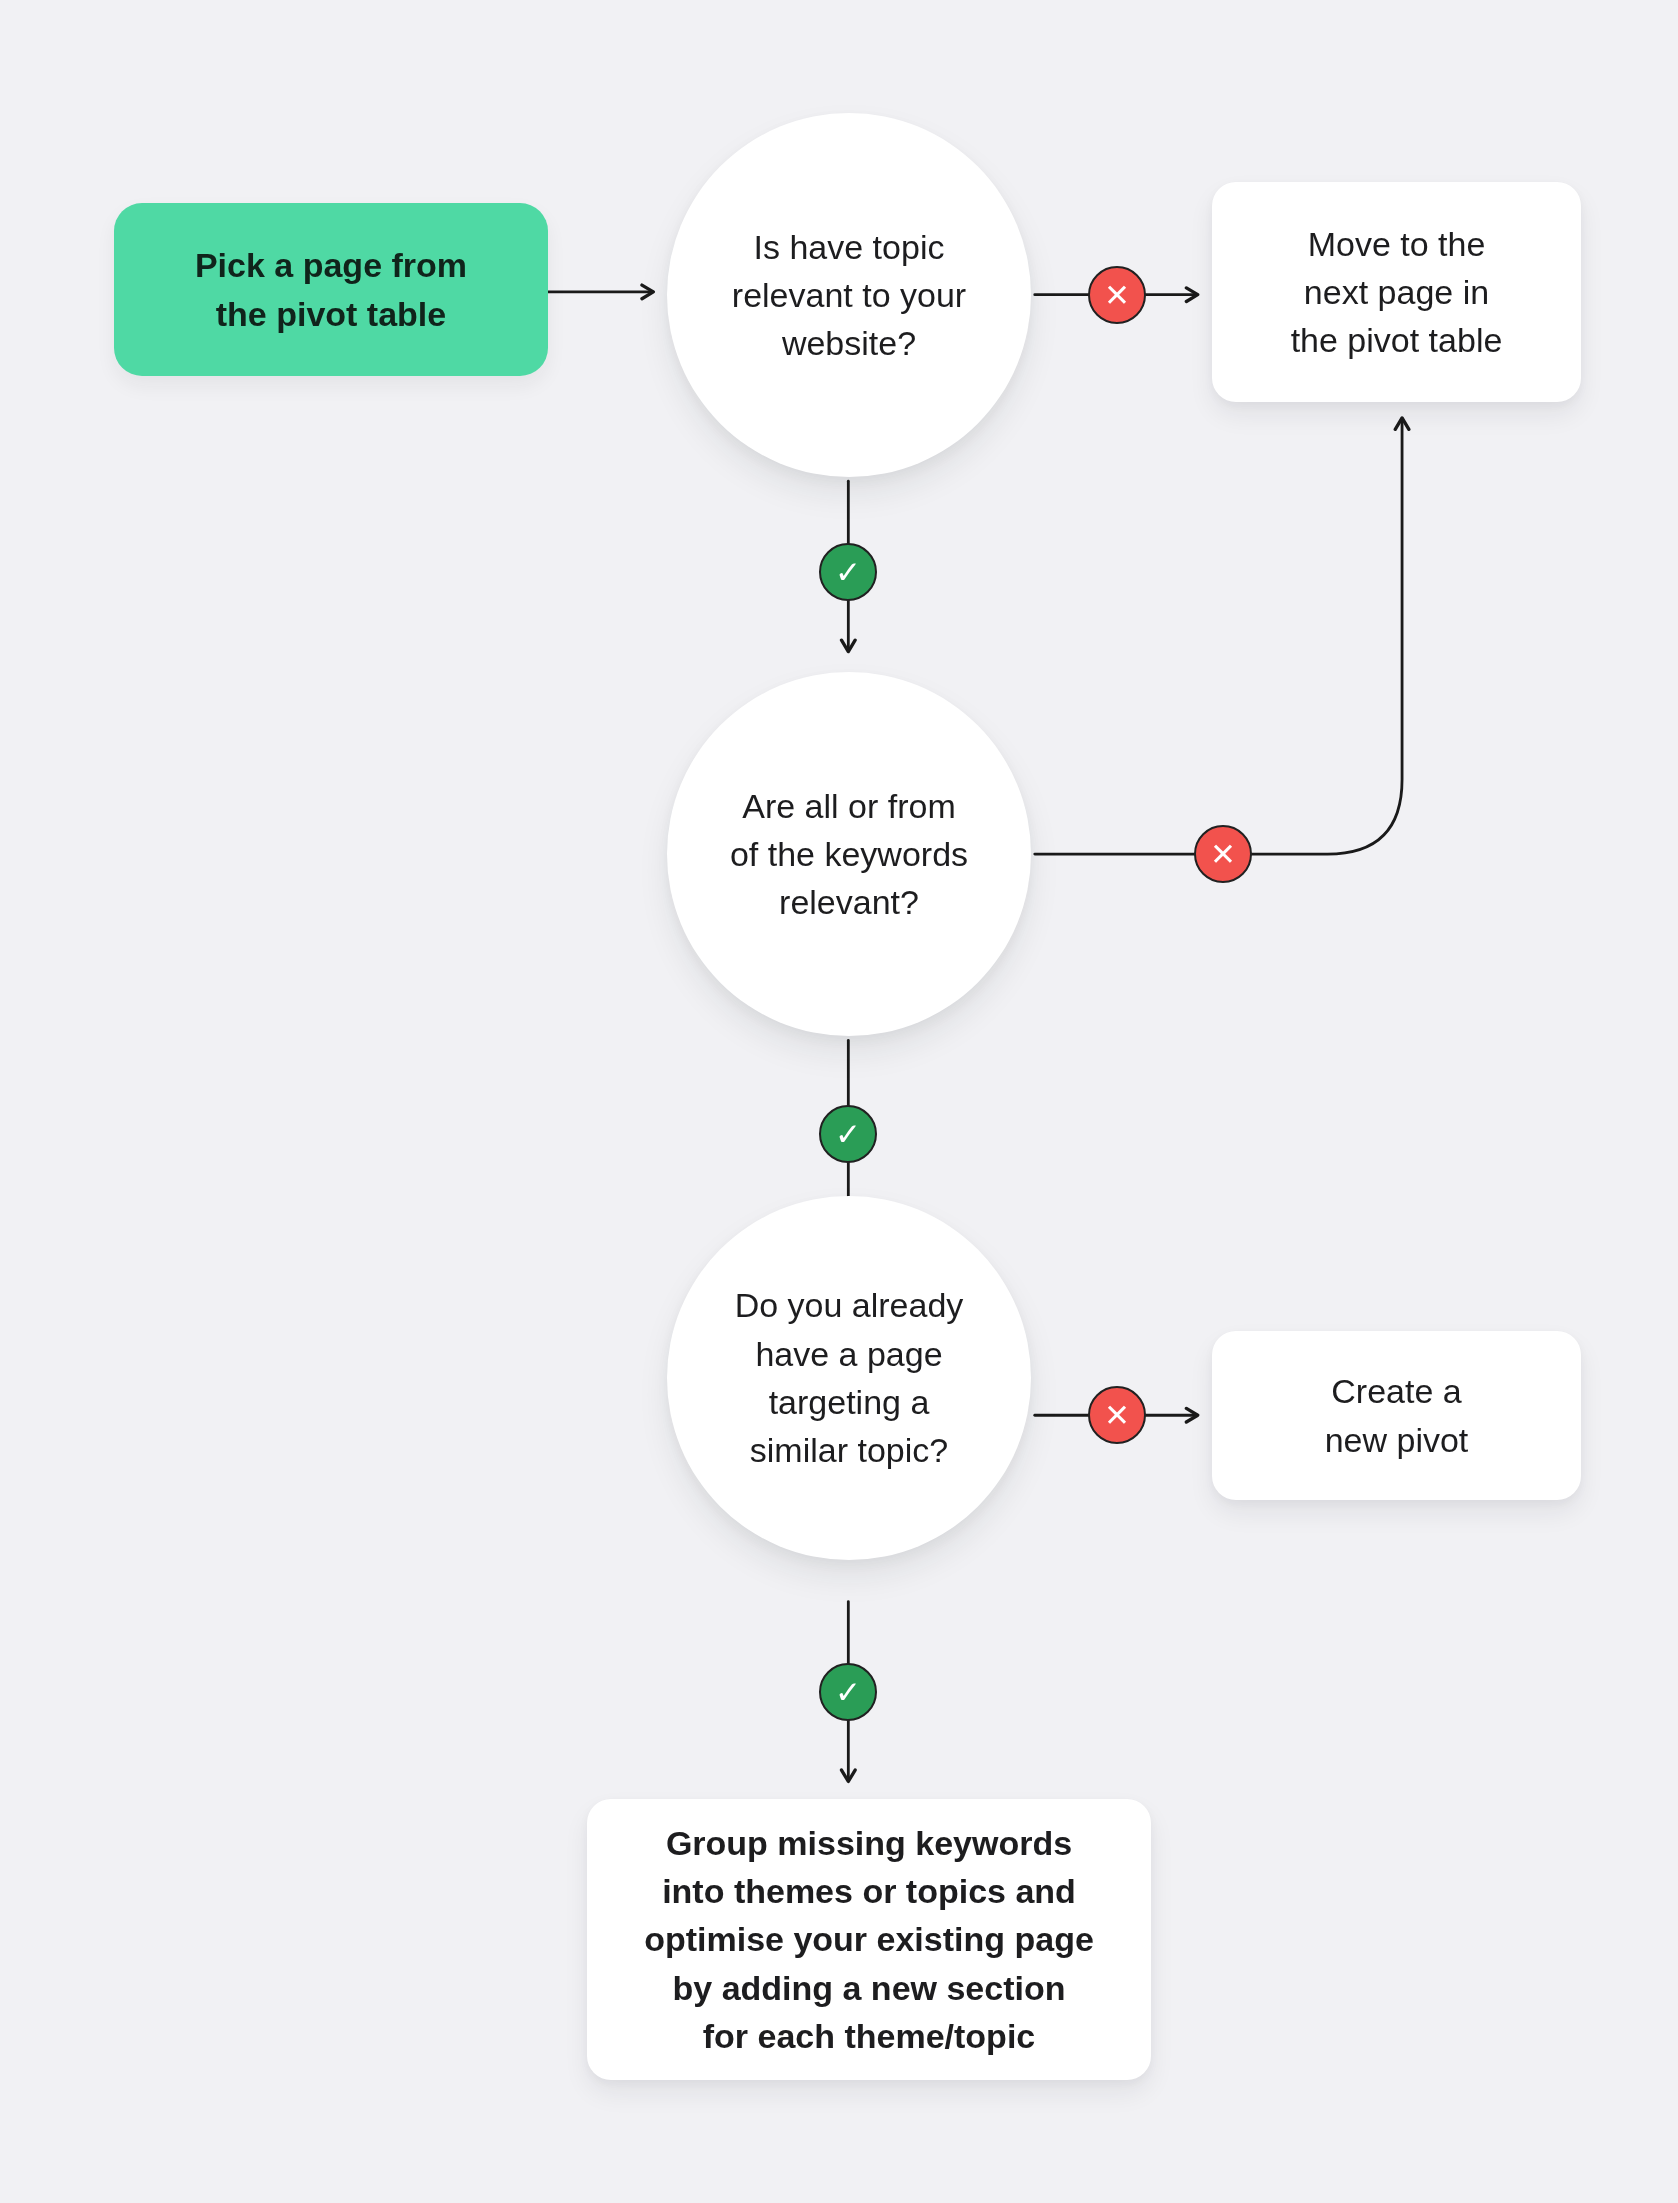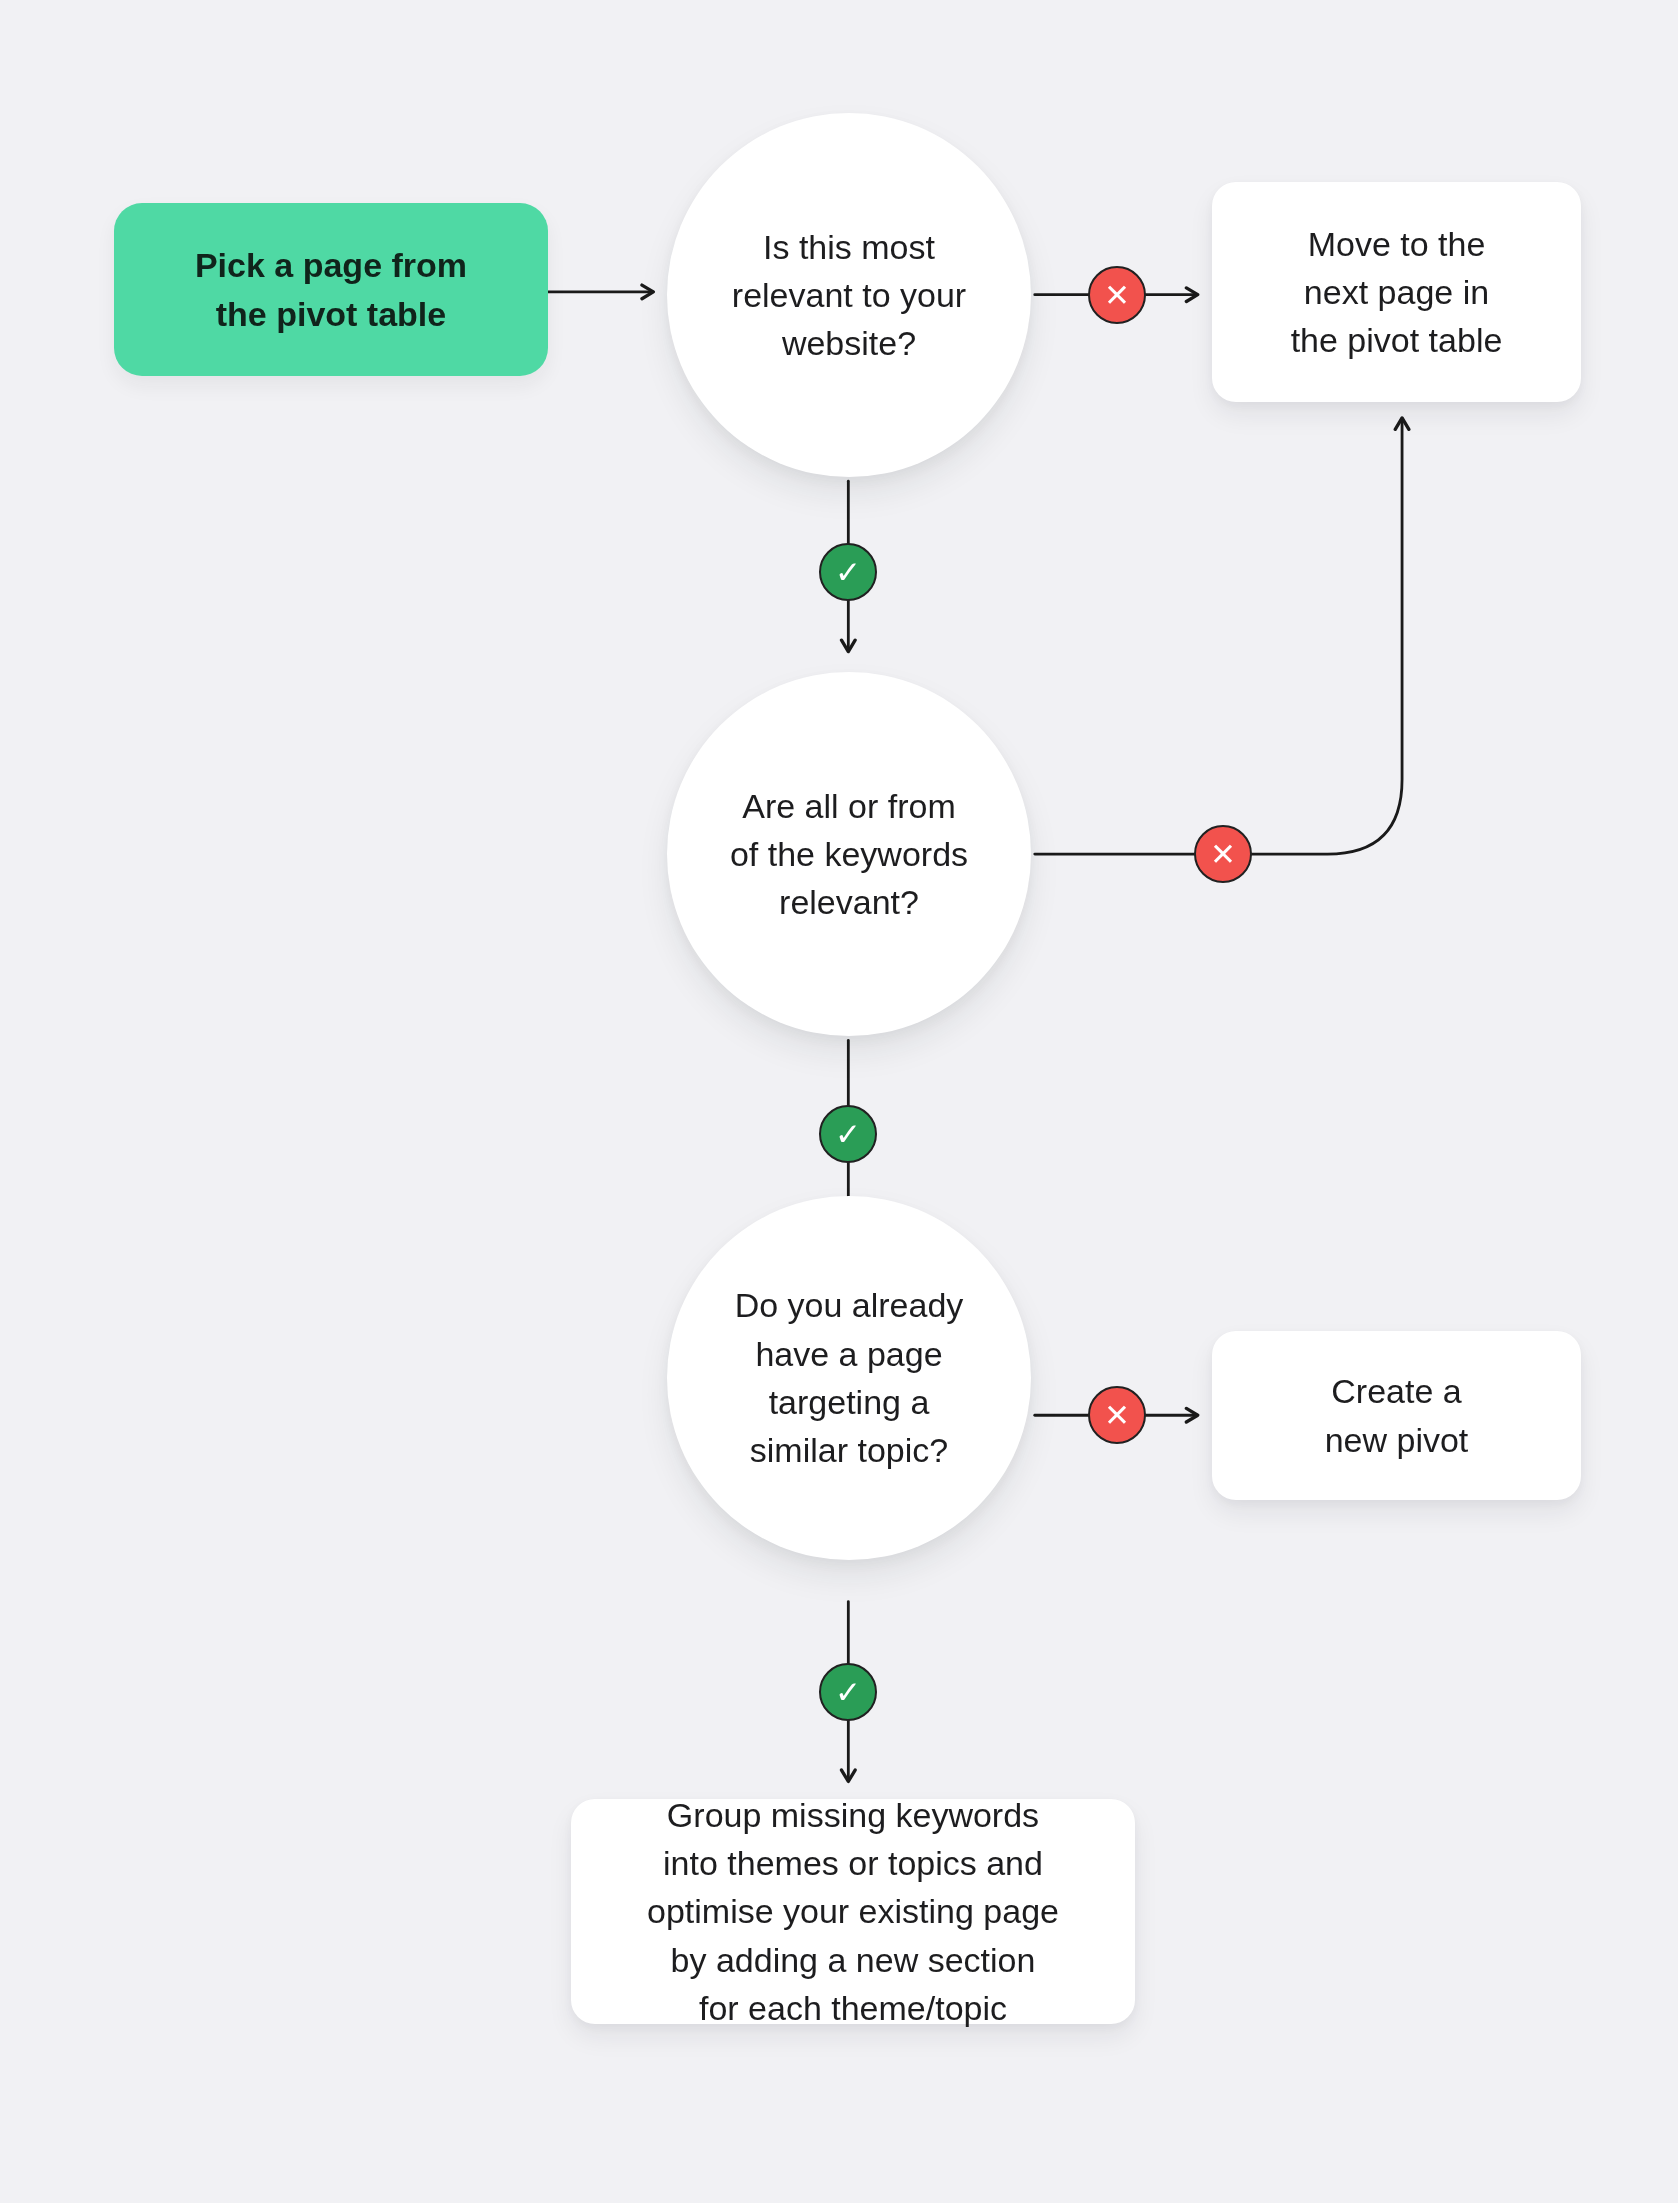--- a/index.html
+++ b/index.html
@@ -90,21 +90,21 @@
       <path d="M 910 1718 L 910 1910" marker-end="url(#arrowhead)"></path>
     </g>
   </svg>
 
   <div class="node start" style="left:114px; top:203px; width:434px; height:173px;">
     <span>Pick a page from
 the pivot table</span>
   </div>
 
   <div class="node circle" style="left:667px; top:113px;">
-    <span>Is this most
+    <span>Is have topic
 relevant to your
 website?</span>
   </div>
 
   <div class="node card" style="left:1212px; top:182px; width:369px; height:220px;">
     <span>Move to the
 next page in
 the pivot table</span>
   </div>
 
@@ -119,21 +119,21 @@
 have a page
 targeting a
 similar topic?</span>
   </div>
 
   <div class="node card" style="left:1212px; top:1331px; width:369px; height:169px;">
     <span>Create a
 new pivot</span>
   </div>
 
-  <div class="node card" style="left:571px; top:1799px; width:564px; height:225px;">
+  <div class="node card" style="left:587px; top:1799px; width:564px; height:281px;font-weight:bold;">
     <span>Group missing keywords
 into themes or topics and
 optimise your existing page
 by adding a new section
 for each theme/topic</span>
   </div>
 
   <div class="badge no" style="left:1088px; top:266px;">
     <span>✕</span>
   </div>

